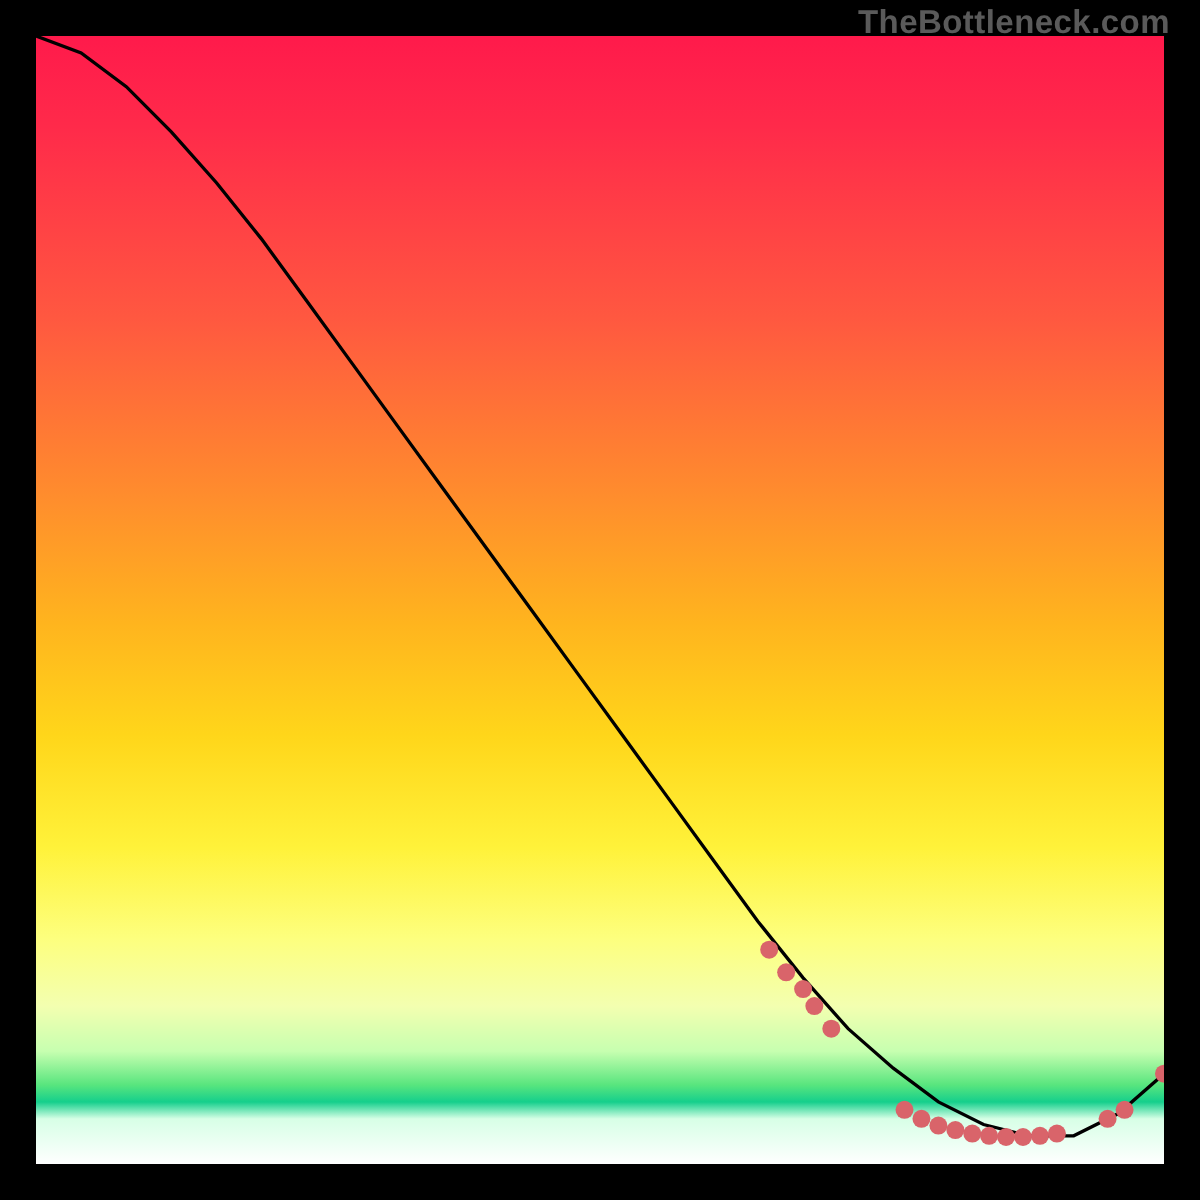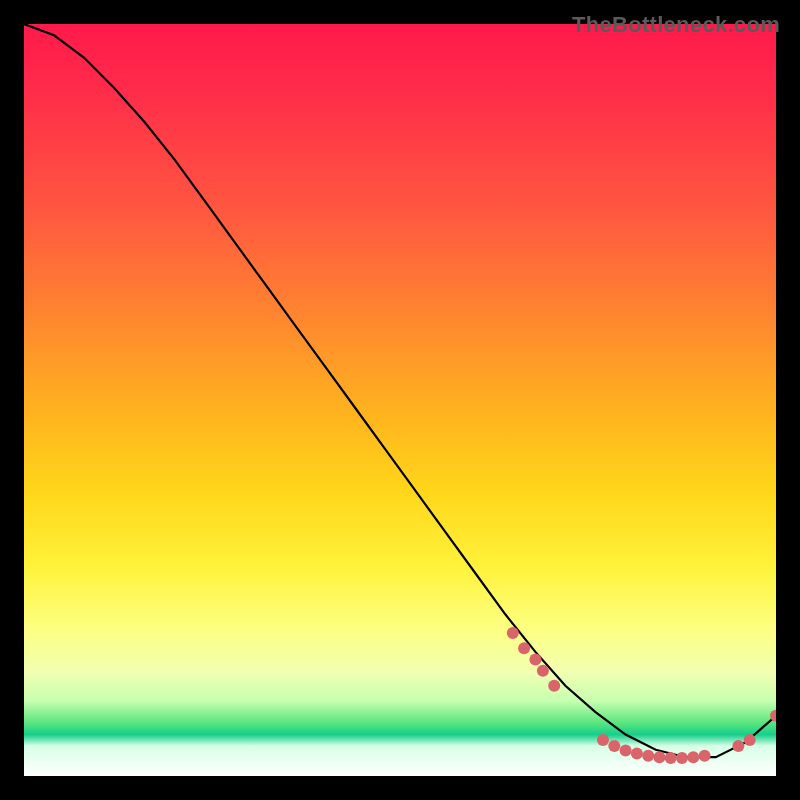--- a/index.html
+++ b/index.html
@@ -46,21 +46,21 @@
     );
   }
   .curve {
     position: absolute;
     inset: 0;
     width: 100%;
     height: 100%;
   }
   .brand {
     position: absolute;
-    top: 12px;
+    top: 2px;
     right: 20px;
     font: 600 22px Arial, Helvetica, sans-serif;
     color: #5a5a5a;
     letter-spacing: 0.3px;
   }
 </style>
 </head>
 <body>
 
 <div class="stage">

